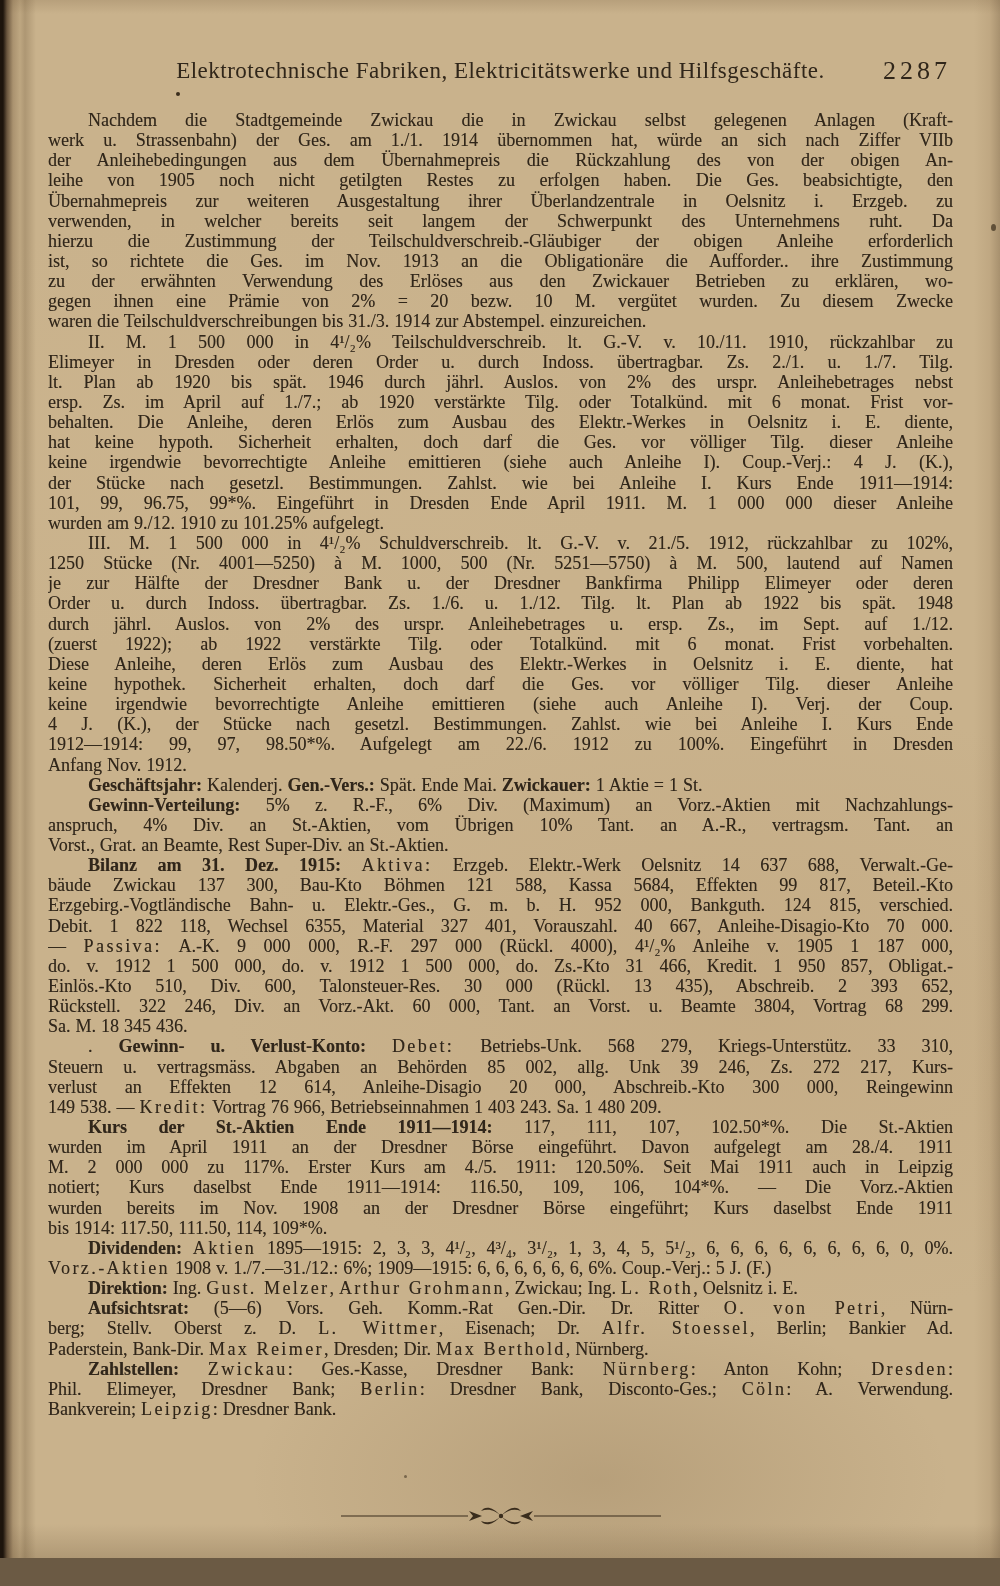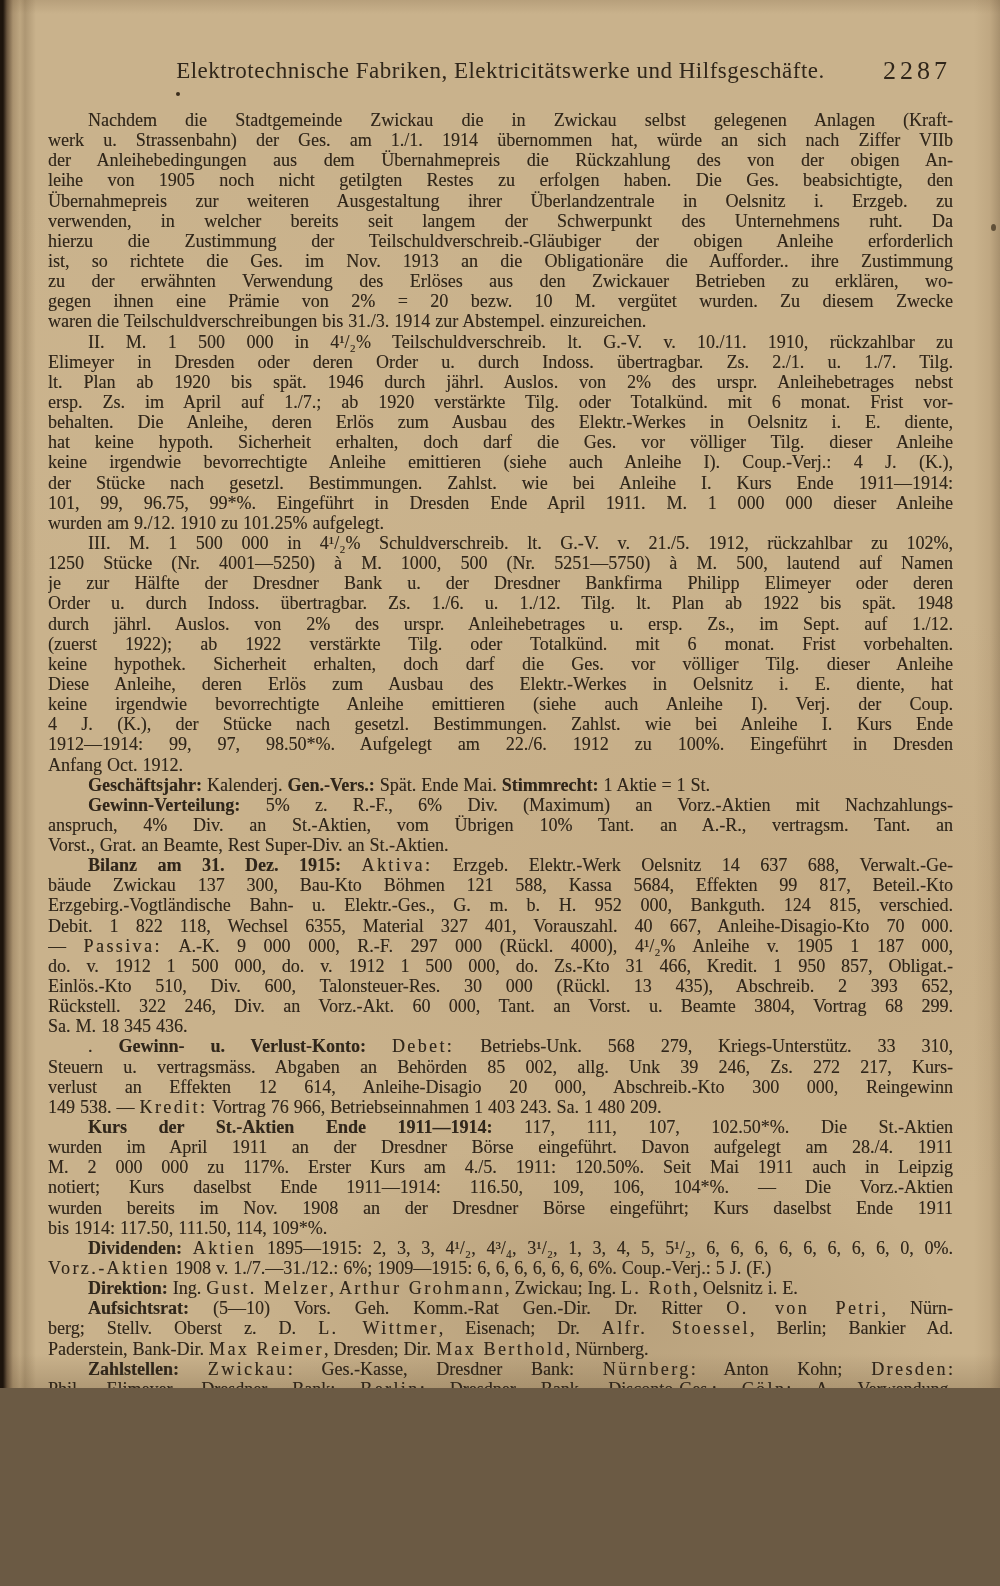--- a/index.html
+++ b/index.html
@@ -1,18 +1,18 @@
 <!DOCTYPE html>
 <html><head>
 <meta charset="utf-8">
 <style>
   html,body{margin:0;padding:0;background:#6b5a44;}
   .page{
     position:relative;
-    width:1000px;height:1388px;
+    width:1000px;height:1558px;
     margin:0 auto;
     overflow:hidden;
     font-family:"Liberation Serif","DejaVu Serif",serif;
     color:#30261a;
     background:
       linear-gradient(90deg, #1d140c 0, #1d140c 3px, rgba(80,60,40,0.78) 7px, rgba(120,95,65,0.38) 13px, rgba(140,115,80,0.18) 20px, rgba(110,88,58,0.30) 25px, rgba(0,0,0,0) 36px),
       linear-gradient(270deg, rgba(105,82,55,0.35) 0, rgba(140,112,78,0.16) 10px, rgba(0,0,0,0) 26px),
       linear-gradient(180deg, rgba(120,95,65,0.22) 0, rgba(0,0,0,0) 14px),
       linear-gradient(0deg, rgba(110,88,58,0.28) 0, rgba(0,0,0,0) 34px),
       radial-gradient(620px 320px at 22% 28%, rgba(210,185,145,0.25), rgba(0,0,0,0) 70%),
@@ -87,29 +87,29 @@
         <div class="line"><span>101, 99, 96.75, 99*%.  Eingeführt in Dresden Ende April 1911.  M. 1&nbsp;000&nbsp;000 dieser Anleihe</span></div>
         <div class="line last"><span>wurden am 9./12. 1910 zu 101.25% aufgelegt.</span></div>
       </div>
       <div class="para">
         <div class="line indent"><span>III. M. 1&nbsp;500&nbsp;000 in 4¹/₂% Schuldverschreib. lt. G.-V. v. 21./5. 1912, rückzahlbar zu 102%,</span></div>
         <div class="line"><span>1250 Stücke (Nr. 4001—5250) à M. 1000, 500 (Nr. 5251—5750) à M. 500, lautend auf Namen</span></div>
         <div class="line"><span>je zur Hälfte der Dresdner Bank u. der Dresdner Bankfirma Philipp Elimeyer oder deren</span></div>
         <div class="line"><span>Order u. durch Indoss. übertragbar.  Zs. 1./6. u. 1./12.  Tilg. lt. Plan ab 1922 bis spät. 1948</span></div>
         <div class="line"><span>durch jährl. Auslos. von 2% des urspr. Anleihebetrages u. ersp. Zs., im Sept. auf 1./12.</span></div>
         <div class="line"><span>(zuerst 1922); ab 1922 verstärkte Tilg. oder Totalkünd. mit 6 monat. Frist vorbehalten.</span></div>
+        <div class="line"><span>Diese Anleihe, deren Erlös zum Ausbau des Elektr.-Werkes in Oelsnitz i. E. diente, hat</span></div>
         <div class="line"><span>keine hypothek. Sicherheit erhalten, doch darf die Ges. vor völliger Tilg. dieser Anleihe</span></div>
-        <div class="line"><span>Diese Anleihe, deren Erlös zum Ausbau des Elektr.-Werkes in Oelsnitz i. E. diente, hat</span></div>
         <div class="line"><span>keine irgendwie bevorrechtigte Anleihe emittieren (siehe auch Anleihe I).  Verj. der Coup.</span></div>
         <div class="line"><span>4 J. (K.), der Stücke nach gesetzl. Bestimmungen.  Zahlst. wie bei Anleihe I.  Kurs Ende</span></div>
         <div class="line"><span>1912—1914: 99, 97, 98.50*%.  Aufgelegt am 22./6. 1912 zu 100%.  Eingeführt in Dresden</span></div>
-        <div class="line last"><span>Anfang Oct. 1912.</span></div>
+        <div class="line last"><span>Anfang Nov. 1912.</span></div>
       </div>
       <div class="para">
-        <div class="line indent last"><span class="b">Geschäftsjahr:</span><span> Kalenderj.  </span><span class="b">Gen.-Vers.:</span><span> Spät. Ende Mai.  </span><span class="b">Stimmrecht:</span><span> 1 Aktie = 1 St.</span></div>
+        <div class="line indent last"><span class="b">Geschäftsjahr:</span><span> Kalenderj.  </span><span class="b">Gen.-Vers.:</span><span> Spät. Ende Mai.  </span><span class="b">Zwickauer:</span><span> 1 Aktie = 1 St.</span></div>
       </div>
       <div class="para">
         <div class="line indent"><span class="b">Gewinn-Verteilung:</span><span> 5% z. R.-F., 6% Div. (Maximum) an Vorz.-Aktien mit Nachzahlungs-</span></div>
         <div class="line"><span>anspruch, 4% Div. an St.-Aktien, vom Übrigen 10% Tant. an A.-R., vertragsm. Tant. an</span></div>
         <div class="line last"><span>Vorst., Grat. an Beamte, Rest Super-Div. an St.-Aktien.</span></div>
       </div>
       <div class="para">
         <div class="line indent"><span class="b">Bilanz am 31. Dez. 1915:</span><span> </span><span class="sp">Aktiva:</span><span> Erzgeb. Elektr.-Werk Oelsnitz 14&nbsp;637&nbsp;688, Verwalt.-Ge-</span></div>
         <div class="line"><span>bäude Zwickau 137&nbsp;300, Bau-Kto Böhmen 121&nbsp;588, Kassa 5684, Effekten 99&nbsp;817, Beteil.-Kto</span></div>
         <div class="line"><span>Erzgebirg.-Vogtländische Bahn- u. Elektr.-Ges., G. m. b. H. 952&nbsp;000, Bankguth. 124&nbsp;815, verschied.</span></div>
@@ -135,21 +135,21 @@
         <div class="line last"><span>bis 1914: 117.50, 111.50, 114, 109*%.</span></div>
       </div>
       <div class="para">
         <div class="line indent"><span class="b">Dividenden:</span><span> </span><span class="sp">Aktien</span><span> 1895—1915: 2, 3, 3, 4¹/₂, 4³/₄, 3¹/₂, 1, 3, 4, 5, 5¹/₂, 6, 6, 6, 6, 6, 6, 6, 6, 0, 0%.</span></div>
         <div class="line last"><span class="sp">Vorz.-Aktien</span><span> 1908 v. 1./7.—31./12.: 6%; 1909—1915: 6, 6, 6, 6, 6, 6, 6%.  Coup.-Verj.: 5 J. (F.)</span></div>
       </div>
       <div class="para">
         <div class="line indent last"><span class="b">Direktion:</span><span> Ing. </span><span class="sp">Gust. Melzer</span><span>, </span><span class="sp">Arthur Grohmann</span><span>, Zwickau; Ing. </span><span class="sp">L. Roth</span><span>, Oelsnitz i. E.</span></div>
       </div>
       <div class="para">
-        <div class="line indent"><span class="b">Aufsichtsrat:</span><span> (5—10) Vors. Geh. Komm.-Rat Gen.-Dir. Dr. Ritter </span><span class="sp">O. von Petri</span><span>, Nürn-</span></div>
+        <div class="line indent"><span class="b">Aufsichtsrat:</span><span> (5—6) Vors. Geh. Komm.-Rat Gen.-Dir. Dr. Ritter </span><span class="sp">O. von Petri</span><span>, Nürn-</span></div>
         <div class="line"><span>berg; Stellv. Oberst z. D. </span><span class="sp">L. Wittmer</span><span>, Eisenach; Dr. </span><span class="sp">Alfr. Stoessel</span><span>, Berlin; Bankier Ad.</span></div>
         <div class="line last"><span>Paderstein, Bank-Dir. </span><span class="sp">Max Reimer</span><span>, Dresden; Dir. </span><span class="sp">Max Berthold</span><span>, Nürnberg.</span></div>
       </div>
       <div class="para">
         <div class="line indent"><span class="b">Zahlstellen:</span><span> </span><span class="sp">Zwickau</span><span>: Ges.-Kasse, Dresdner Bank: </span><span class="sp">Nürnberg</span><span>: Anton Kohn; </span><span class="sp">Dresden</span><span>:</span></div>
         <div class="line"><span>Phil. Elimeyer, Dresdner Bank; </span><span class="sp">Berlin</span><span>: Dresdner Bank, Disconto-Ges.; </span><span class="sp">Cöln</span><span>: A. Verwendung.</span></div>
         <div class="line last"><span>Bankverein; </span><span class="sp">Leipzig</span><span>: Dresdner Bank.</span></div>
       </div>
     </div>
 

